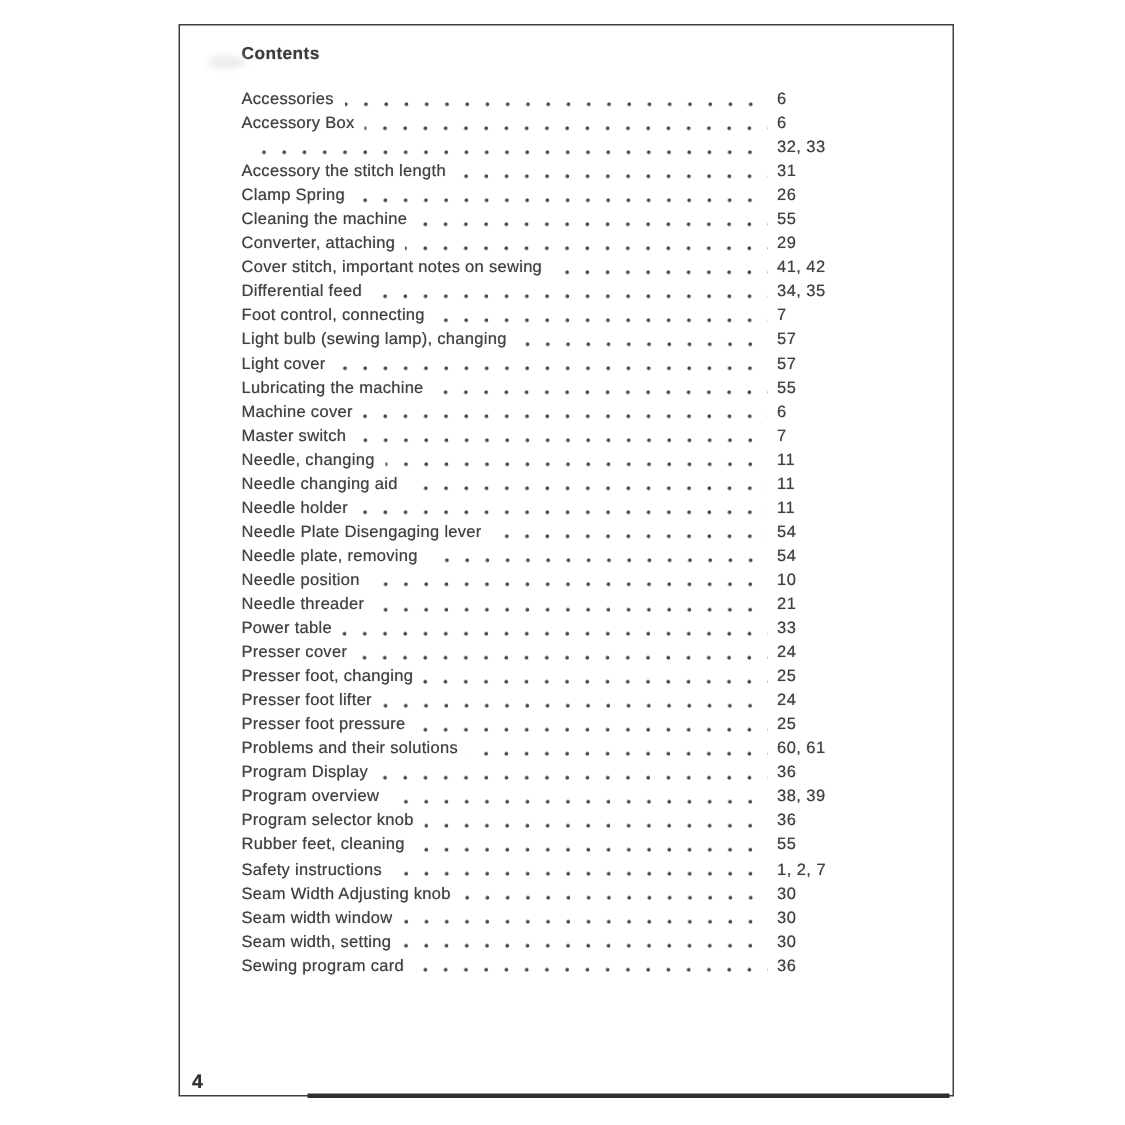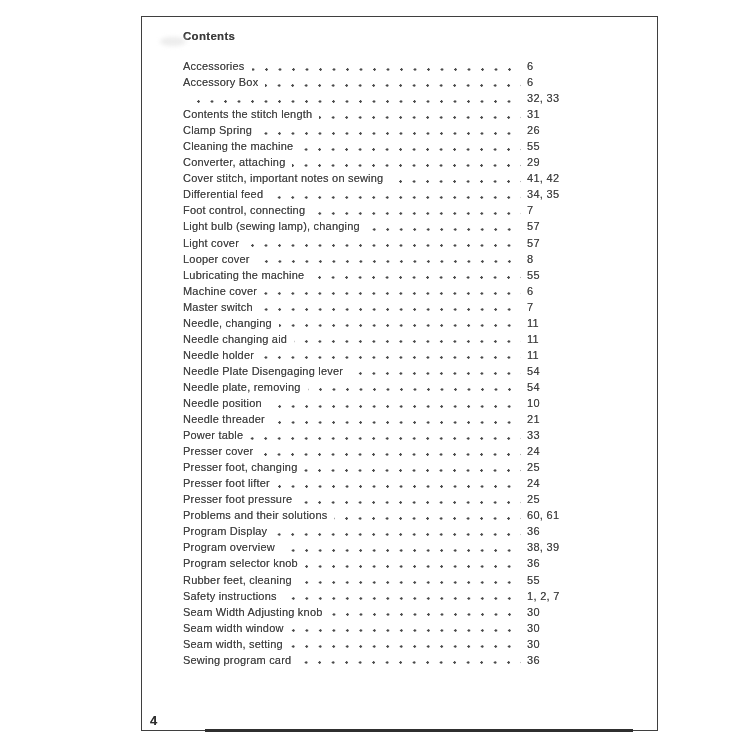--- a/index.html
+++ b/index.html
@@ -19,22 +19,21 @@
   }
   .sheet {
     position: absolute;
     left: 119px;
     top: 16px;
     width: 517px;
     height: 715px;
     box-sizing: border-box;
     border: 1.5px solid #3f3f3f;
     background: #ffffff;
-    padding: 11px 29px 0 41px;
-    margin-left: 22px;
+    padding: 11px 16px 0 41px;
   }
   .heading {
     font-size: 11.5px;
     font-weight: bold;
     color: #3b3b3b;
     line-height: 16px;
     margin-bottom: 14px;
     letter-spacing: 0.3px;
     text-shadow: 0 0 0.6px rgba(59,59,59,0.65);
   }
@@ -121,21 +120,21 @@
     <span class="leader"></span>
     <span class="pagenum">6</span>
   </div>
 
   <div class="row">
     <span class="leader"></span>
     <span class="pagenum">32, 33</span>
   </div>
 
   <div class="row">
-    <span class="label">Contents the stitch length</span>
+    <span class="label">Accessory the stitch length</span>
     <span class="leader"></span>
     <span class="pagenum">31</span>
   </div>
 
 
   <div class="row">
     <span class="label">Clamp Spring</span>
     <span class="leader"></span>
     <span class="pagenum">26</span>
   </div>
@@ -175,25 +174,20 @@
     <span class="leader"></span>
     <span class="pagenum">57</span>
   </div>
 
   <div class="row">
     <span class="label">Light cover</span>
     <span class="leader"></span>
     <span class="pagenum">57</span>
   </div>
 
-  <div class="row">
-    <span class="label">Looper cover</span>
-    <span class="leader"></span>
-    <span class="pagenum">8</span>
-  </div>
 
   <div class="row">
     <span class="label">Lubricating the machine</span>
     <span class="leader"></span>
     <span class="pagenum">55</span>
   </div>
 
   <div class="row">
     <span class="label">Machine cover</span>
     <span class="leader"></span>

